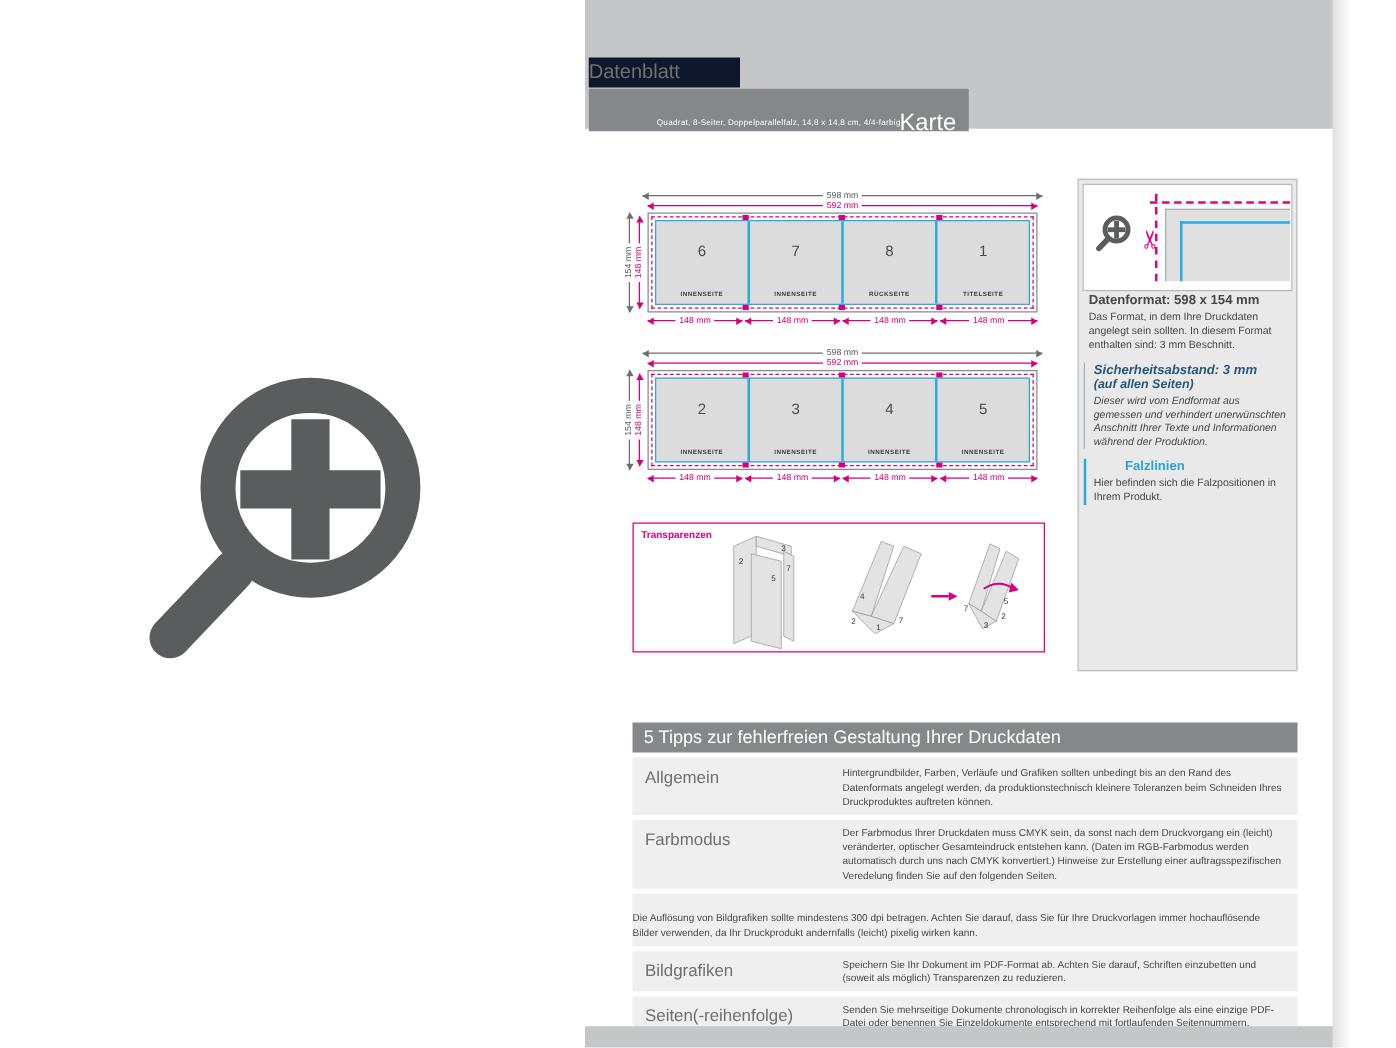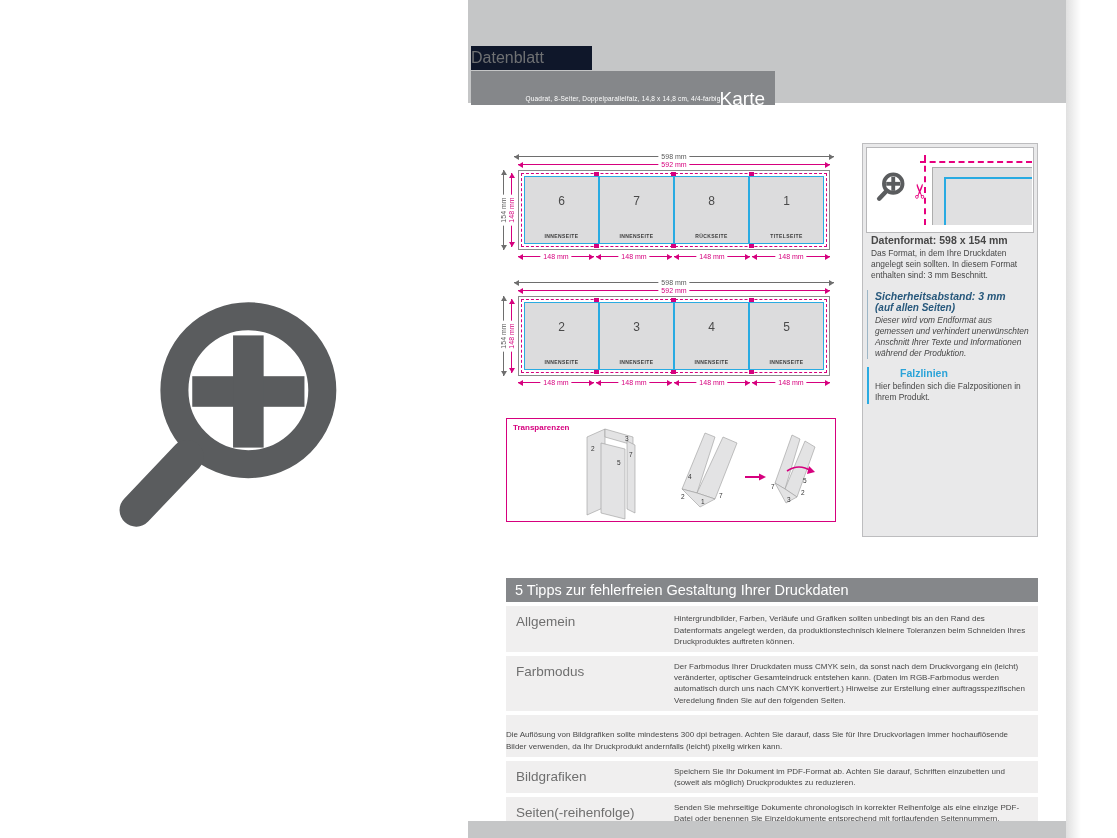--- a/index.html
+++ b/index.html
@@ -331,21 +331,21 @@
           </div>
       </div>
       <div class="tip-row">
         <div class="tip-text">
             <span>Die Auflösung von Bildgrafiken sollte mindestens 300 dpi betragen. Achten Sie darauf, dass Sie für Ihre Druckvorlagen immer hochauflösende Bilder verwenden, da Ihr Druckprodukt andernfalls (leicht) pixelig wirken kann.</span>
           </div>
       </div>
       <div class="tip-row">
         <div class="tip-label">Bildgrafiken</div>
         <div class="tip-text">
-            <span>Speichern Sie Ihr Dokument im PDF-Format ab. Achten Sie darauf, Schriften einzubetten und (soweit als möglich) Druckproduktes zu reduzieren.</span>
+            <span>Speichern Sie Ihr Dokument im PDF-Format ab. Achten Sie darauf, Schriften einzubetten und (soweit als möglich) Transparenzen zu reduzieren.</span>
           </div>
       </div>
       <div class="tip-row">
         <div class="tip-label">Seiten(-reihenfolge)</div>
         <div class="tip-text">
             <span>Senden Sie mehrseitige Dokumente chronologisch in korrekter Reihenfolge als eine einzige PDF-Datei oder benennen Sie Einzeldokumente entsprechend mit fortlaufenden Seitennummern.</span>
           </div>
       </div>
     </div>
   </div>

